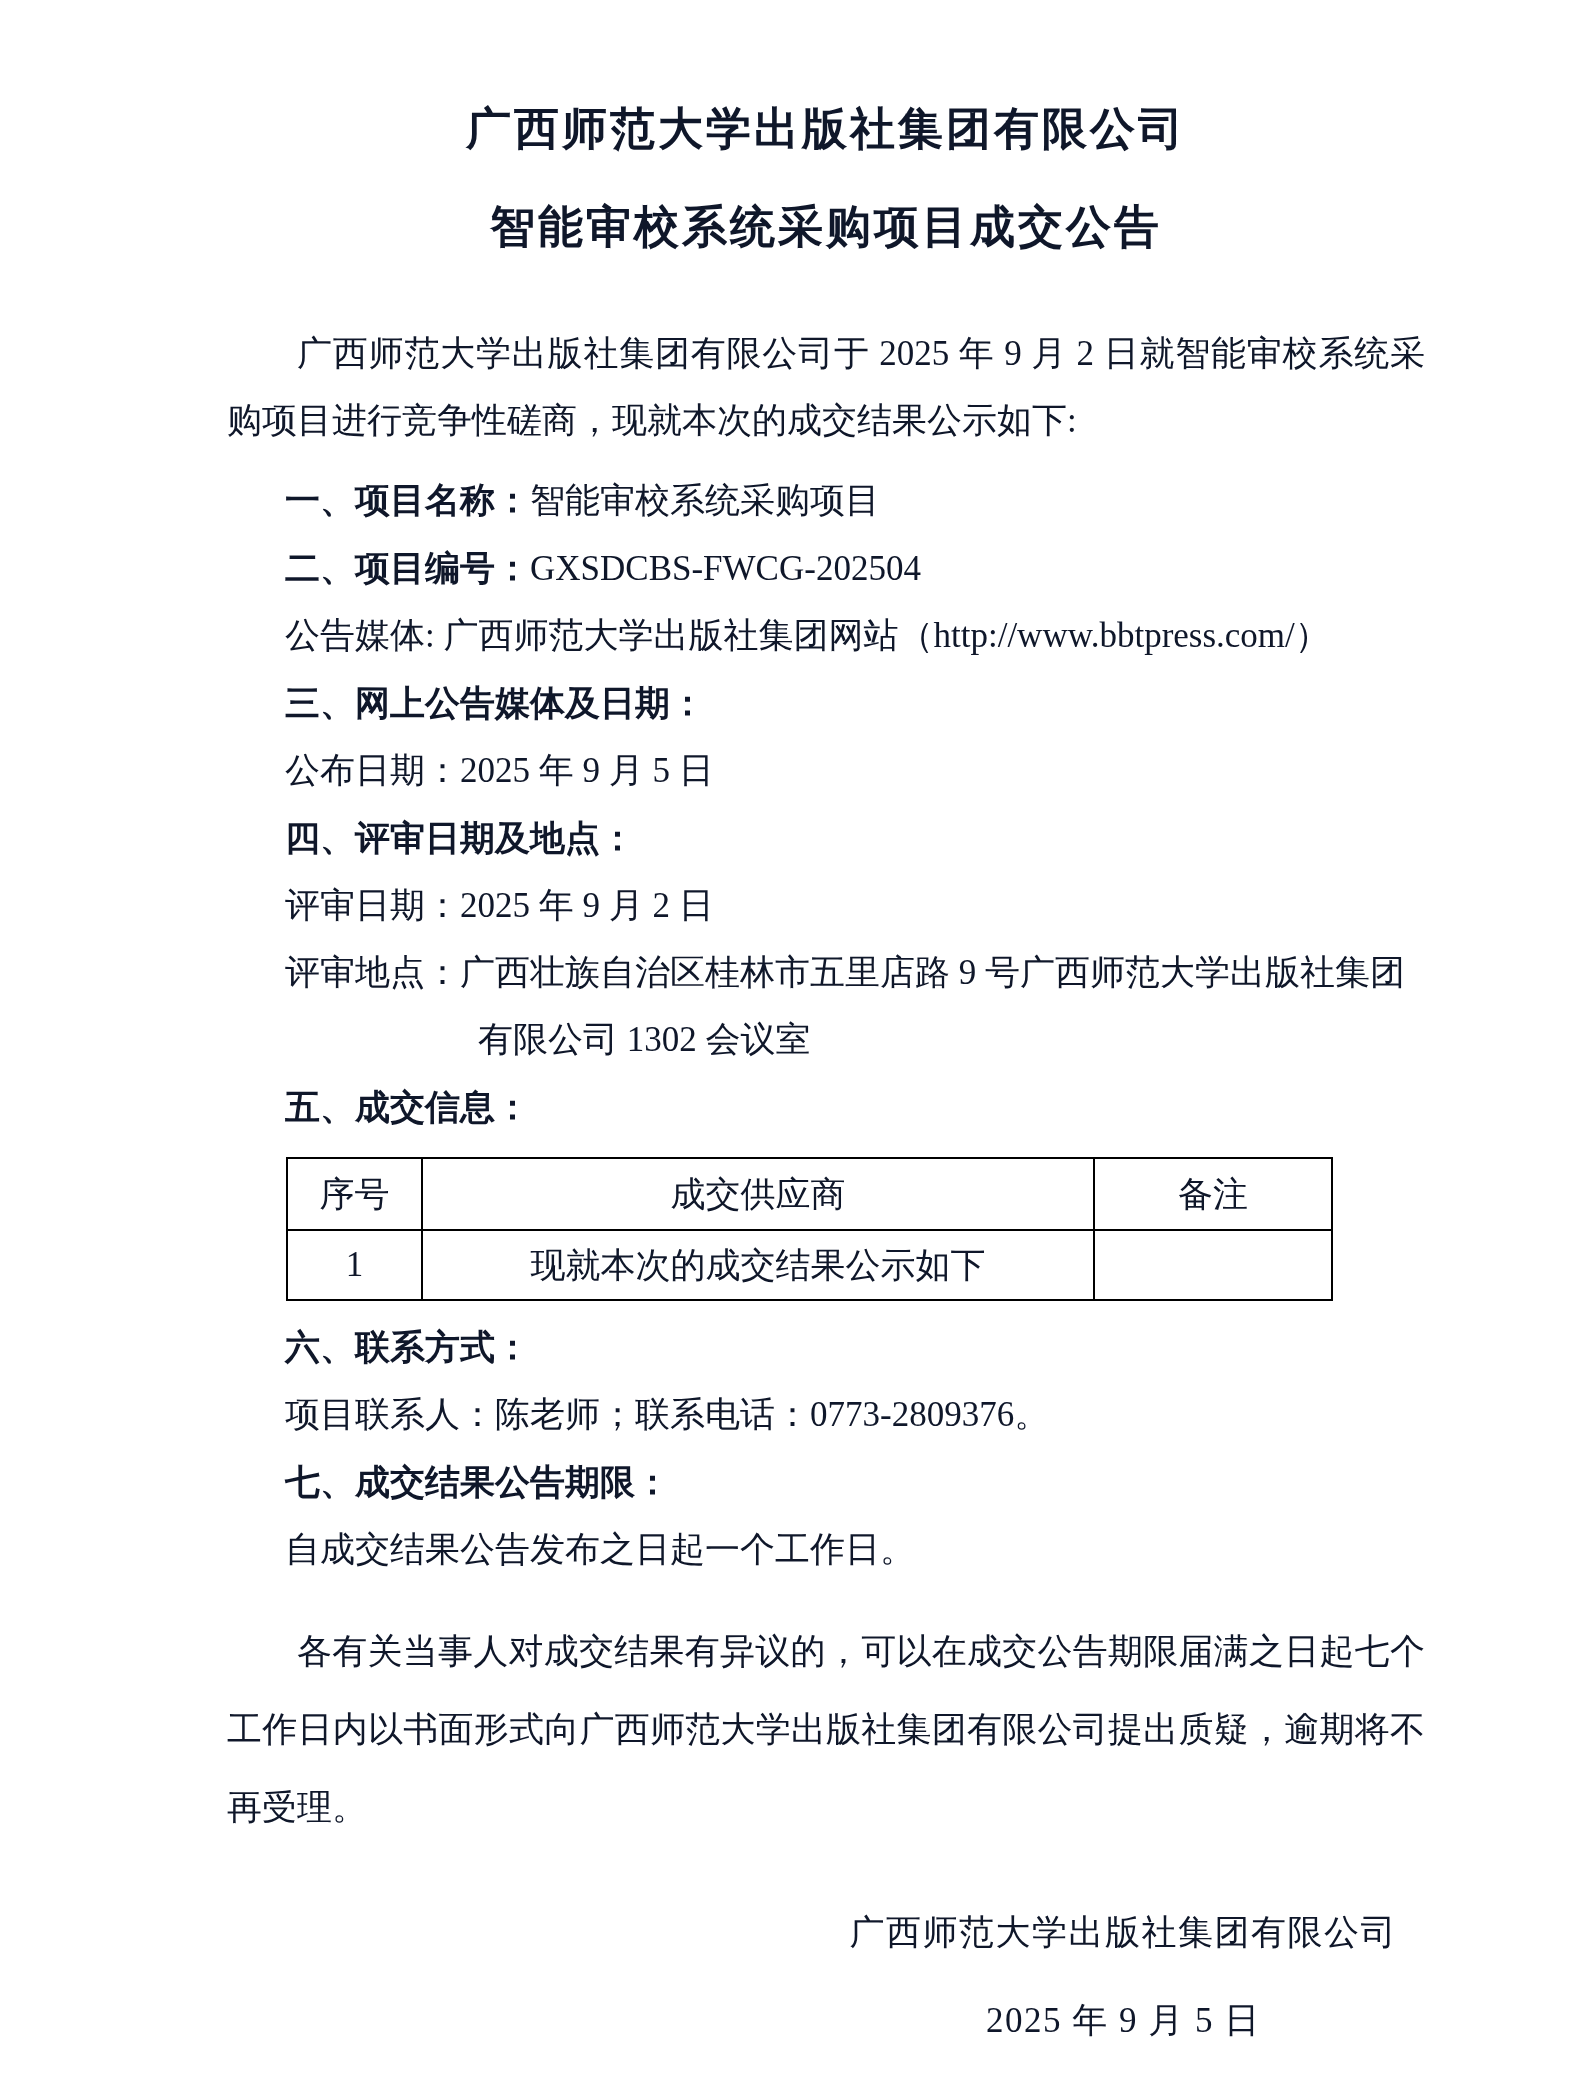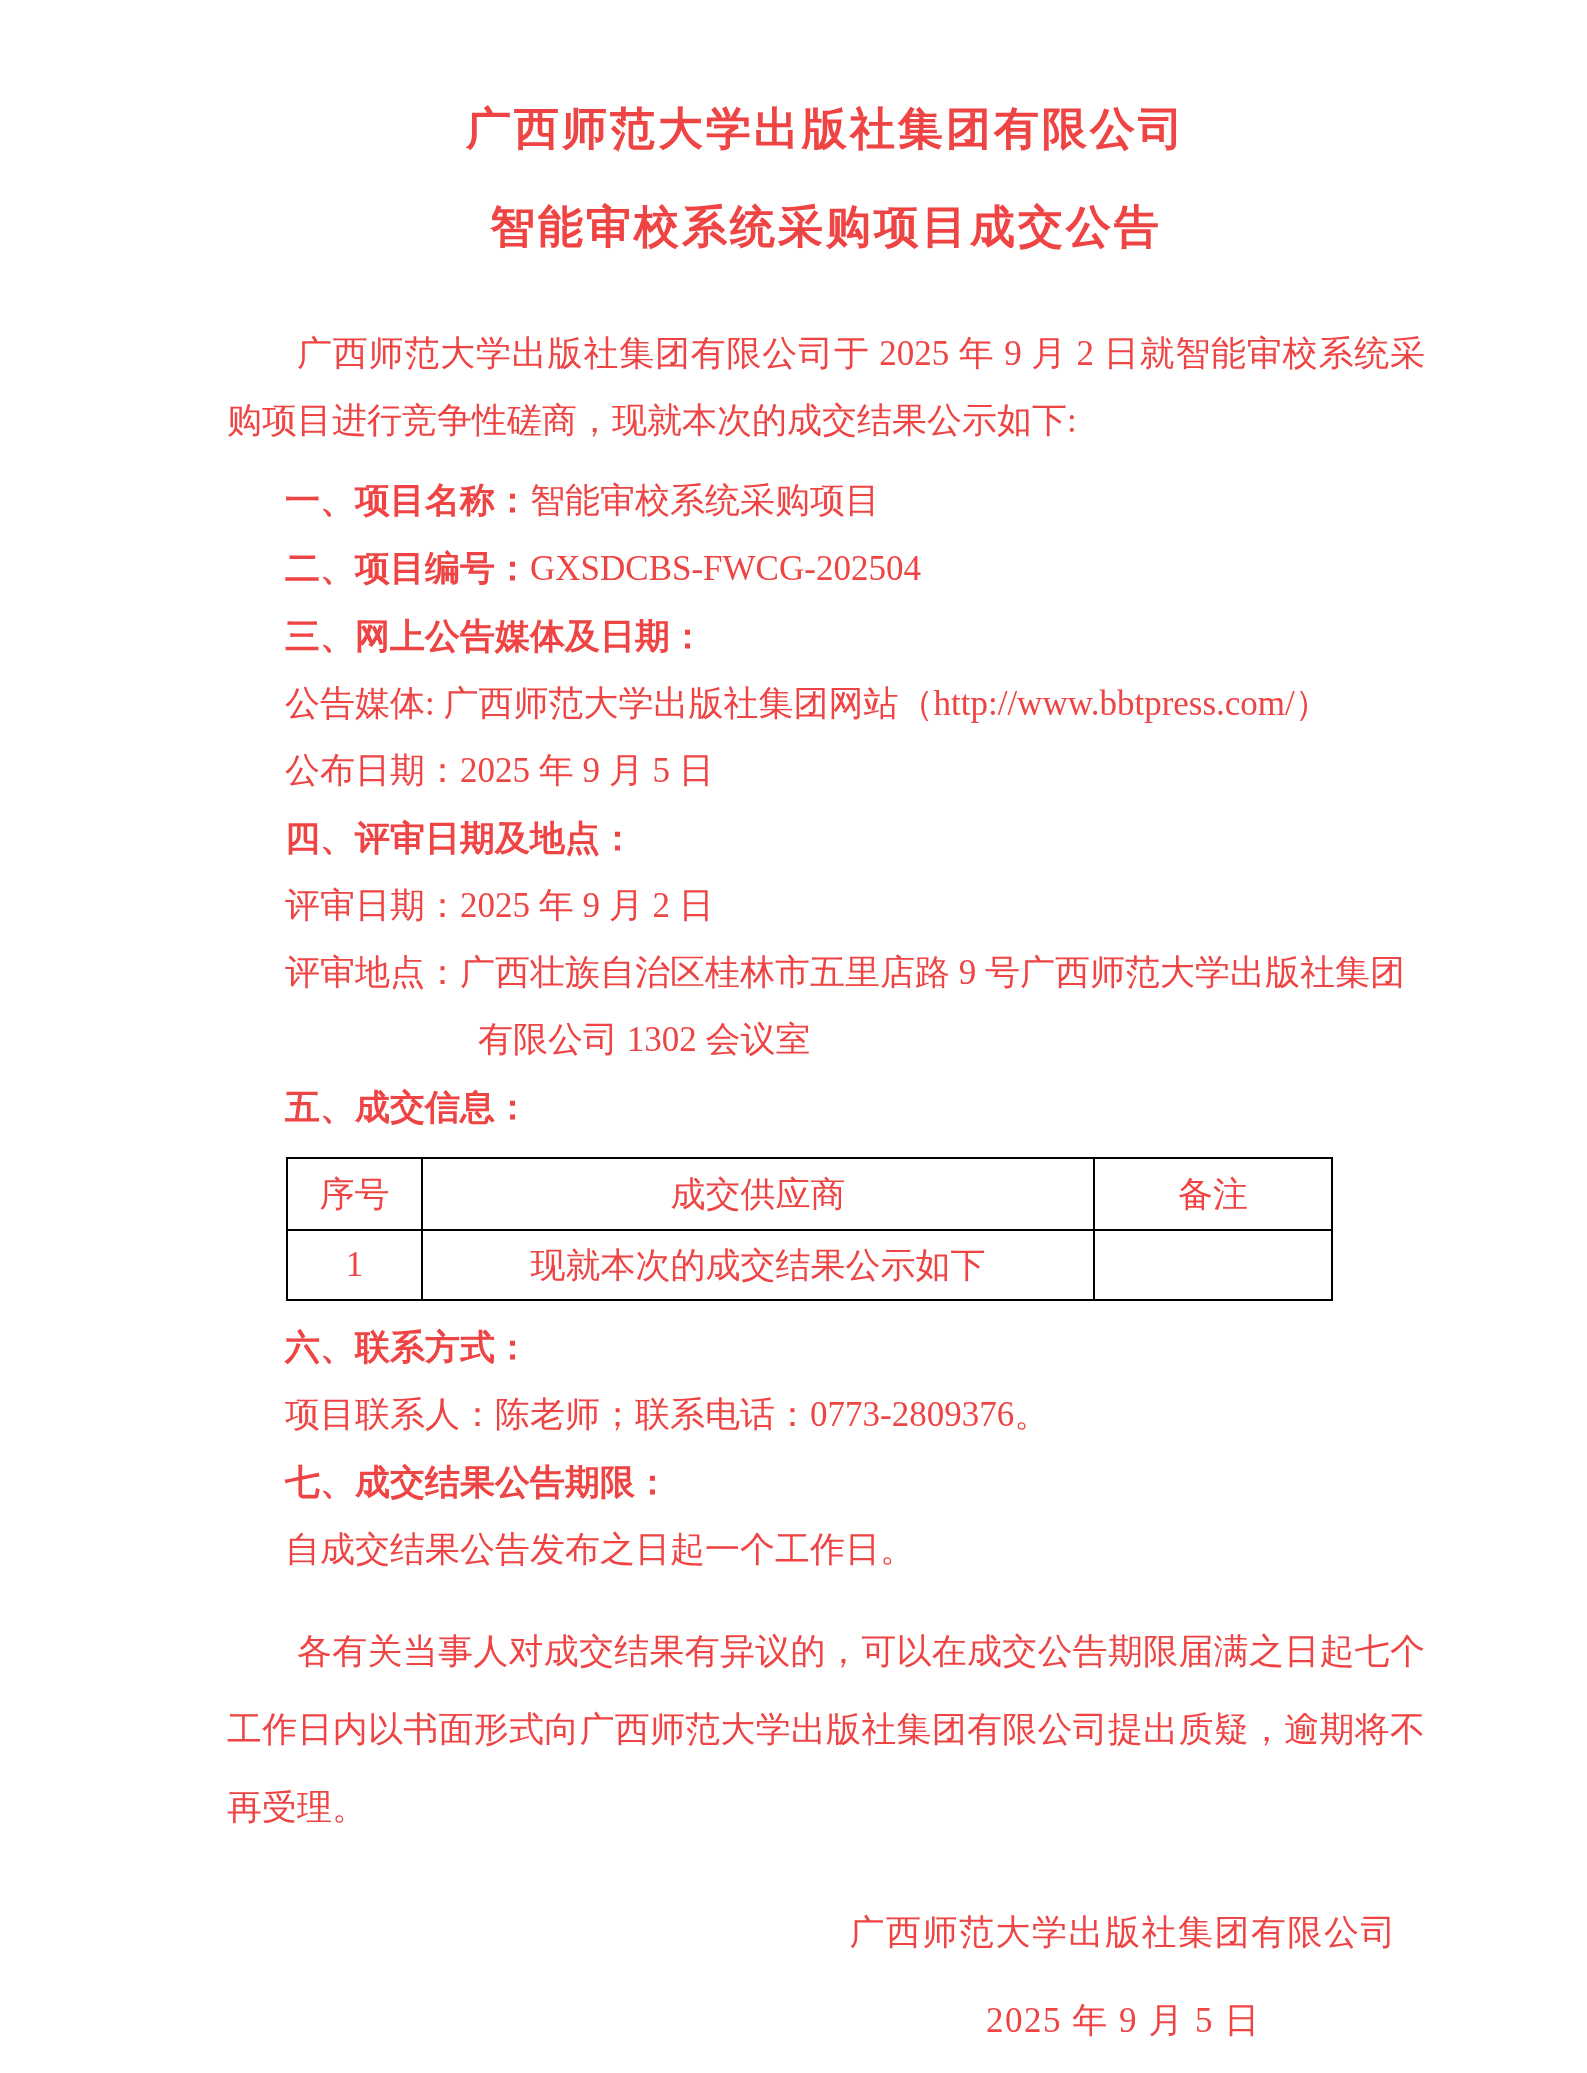--- a/index.html
+++ b/index.html
@@ -1,18 +1,18 @@
 <!DOCTYPE html>
 <html><head>
 <meta charset="utf-8">
 <style>
   html,body { margin:0; padding:0; background:#ffffff; }
   .page {
     width:1587px; height:2073px; box-sizing:border-box;
-    background:#ffffff; color:#ef4444;
+    background:#ffffff; color:#0f172a;
     padding:98px 150px 8px 215px;
     font-family:"Liberation Serif","DejaVu Serif",serif;
     font-size:35px; overflow:hidden;
   }
   .title {
     text-align:center; font-weight:bold; font-size:45px;
     line-height:62px; letter-spacing:3px; margin:0;
     font-family:"Liberation Serif","DejaVu Serif",serif;
   }
   .title-gap { margin-top:36px; }
@@ -56,23 +56,23 @@
   <p class="title title-gap">智能审校系统采购项目成交公告</p>
 
   <div class="content">
 
     <p class="intro">广西师范大学出版社集团有限公司于 2025 年 9 月 2 日就智能审校系统采购项目进行竞争性磋商，现就本次的成交结果公示如下:</p>
 
     <p class="line indent"><span class="hd">一、项目名称：</span><span>智能审校系统采购项目</span></p>
 
     <p class="line indent"><span class="hd">二、项目编号：</span><span>GXSDCBS-FWCG-202504</span></p>
 
+    <p class="line indent"><span>公告媒体: </span><span>广西师范大学出版社集团网站（http://www.bbtpress.com/）</span></p>
+
     <p class="line indent"><span class="hd">三、网上公告媒体及日期：</span></p>
-
-    <p class="line indent"><span>公告媒体: </span><span>广西师范大学出版社集团网站（http://www.bbtpress.com/）</span></p>
 
     <p class="line indent"><span>公布日期：</span><span>2025 年 9 月 5 日</span></p>
 
     <p class="line indent"><span class="hd">四、评审日期及地点：</span></p>
 
     <p class="line indent"><span>评审日期：</span><span>2025 年 9 月 2 日</span></p>
 
     <p class="line indent"><span>评审地点：</span><span>广西壮族自治区桂林市五里店路 9 号广西师范大学出版社集团</span></p>
 
     <p class="line cont-line">有限公司 1302 会议室</p>

